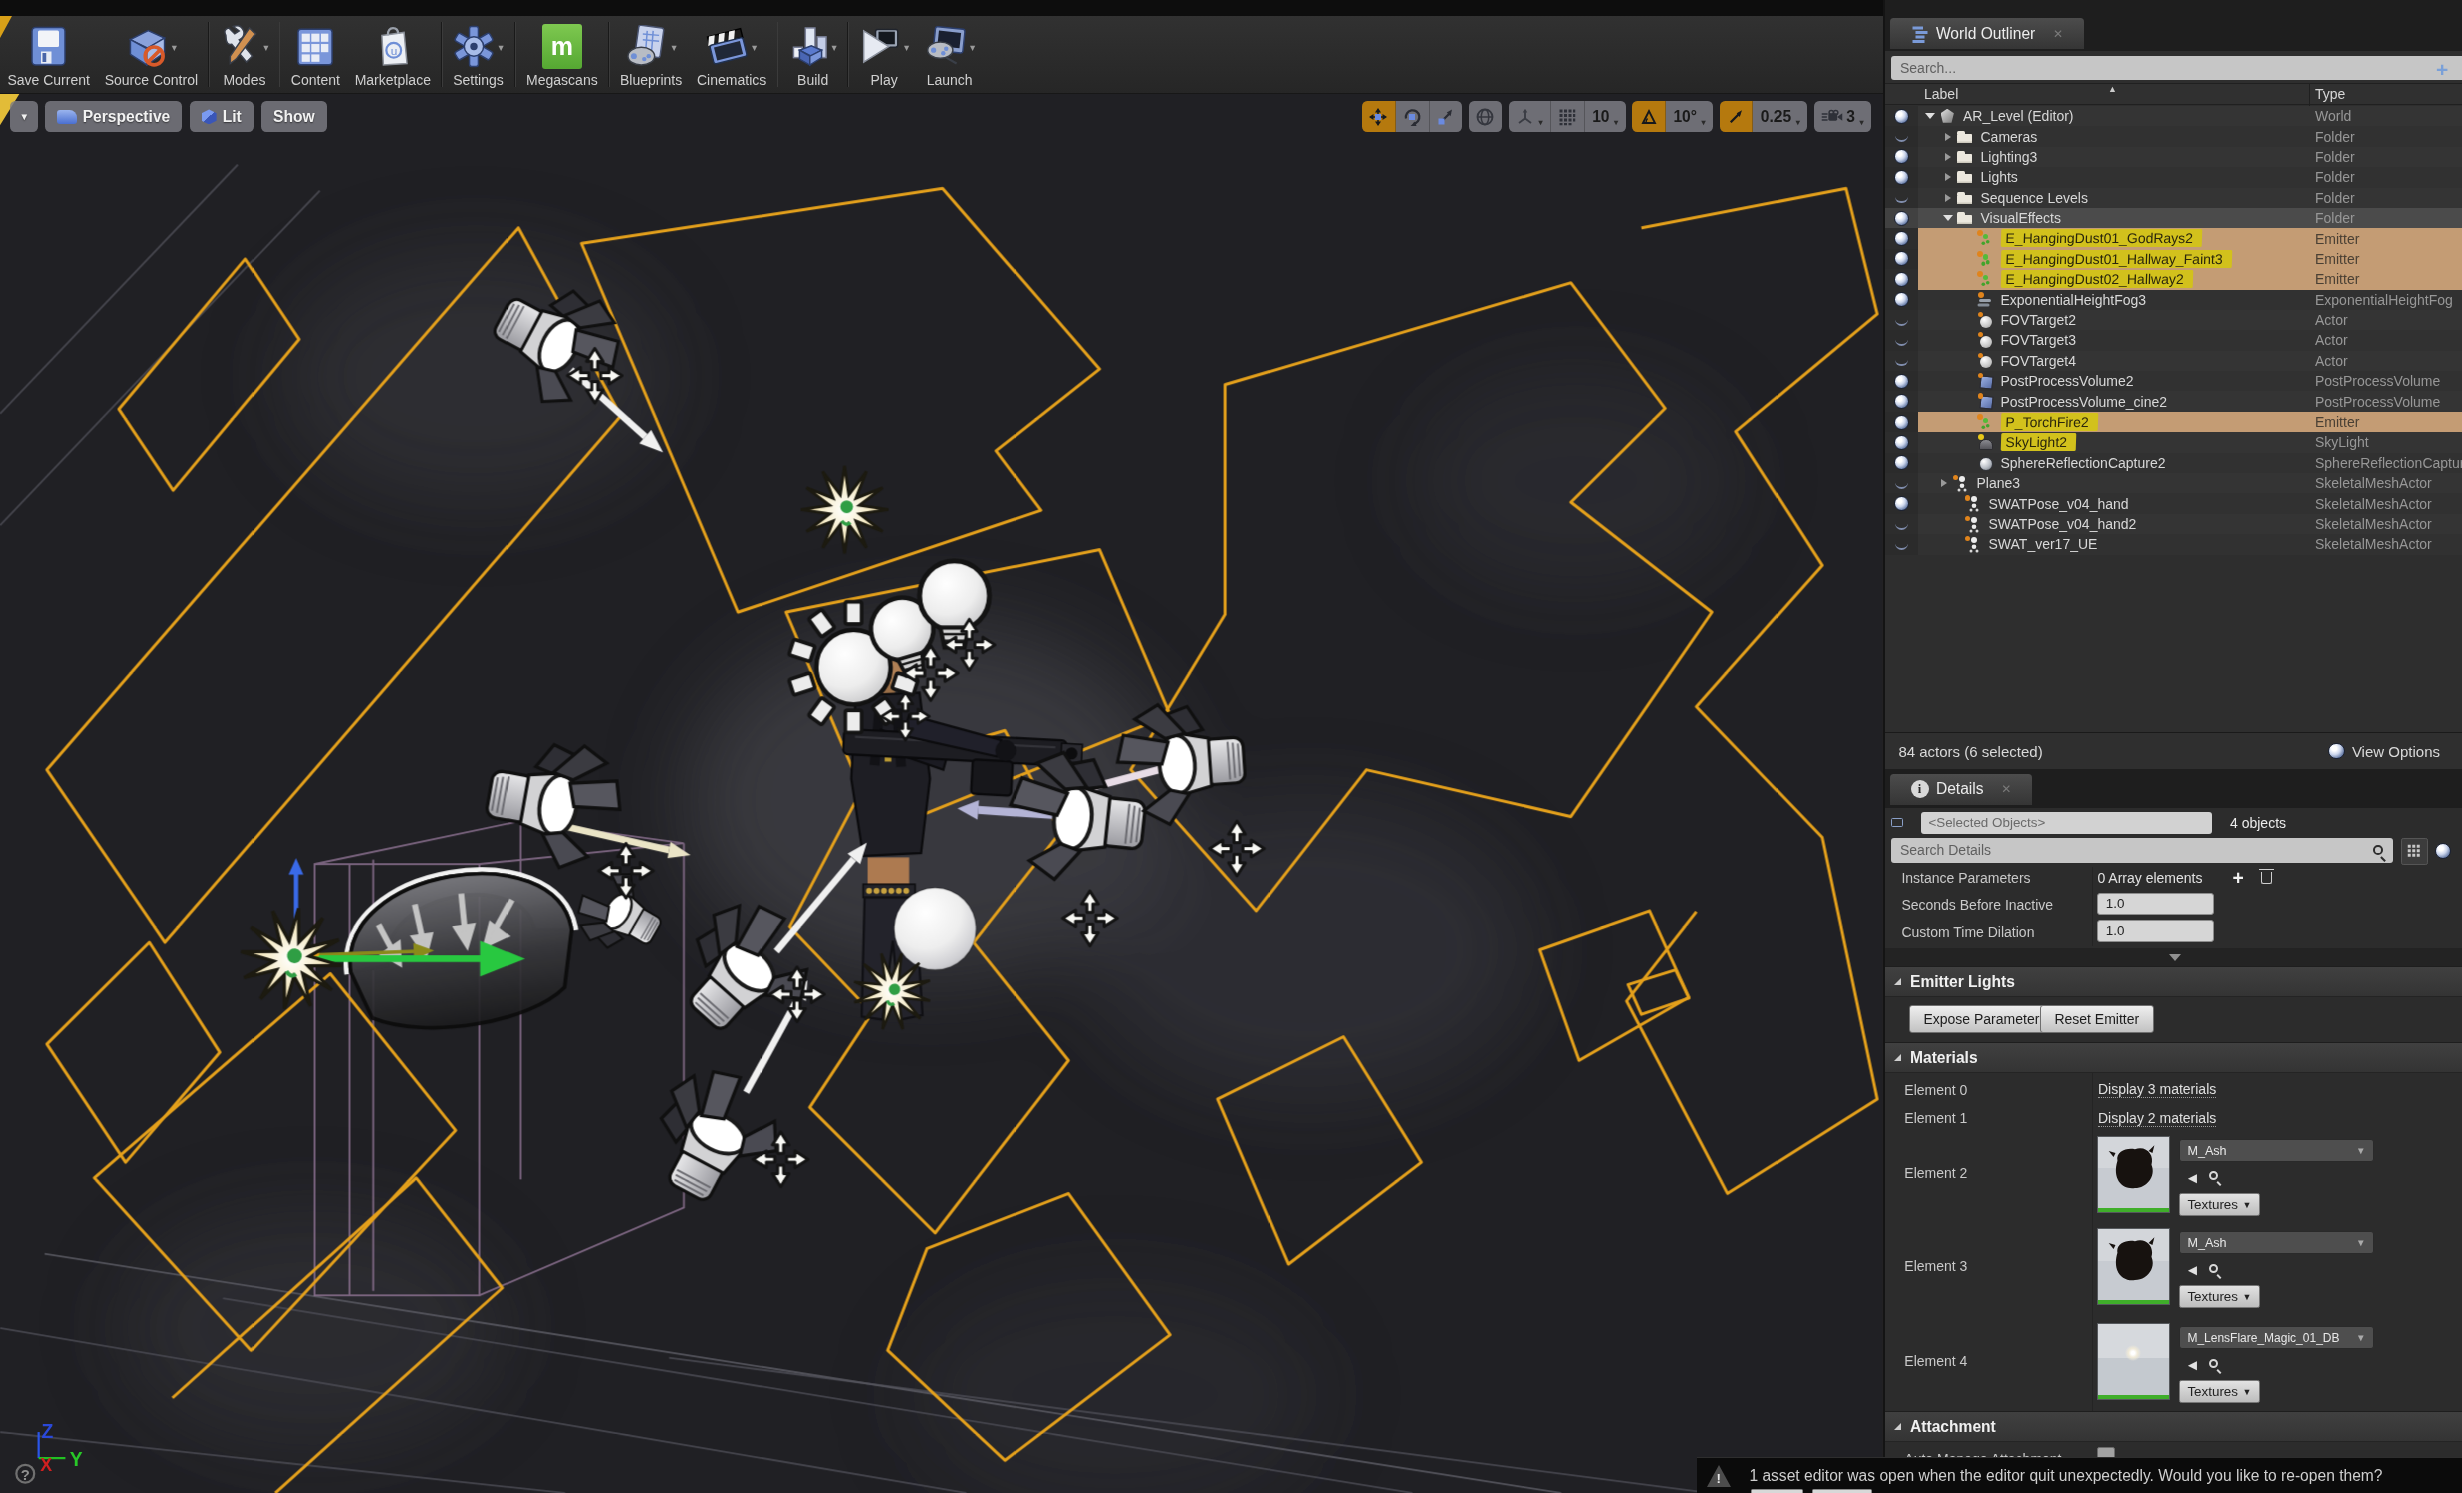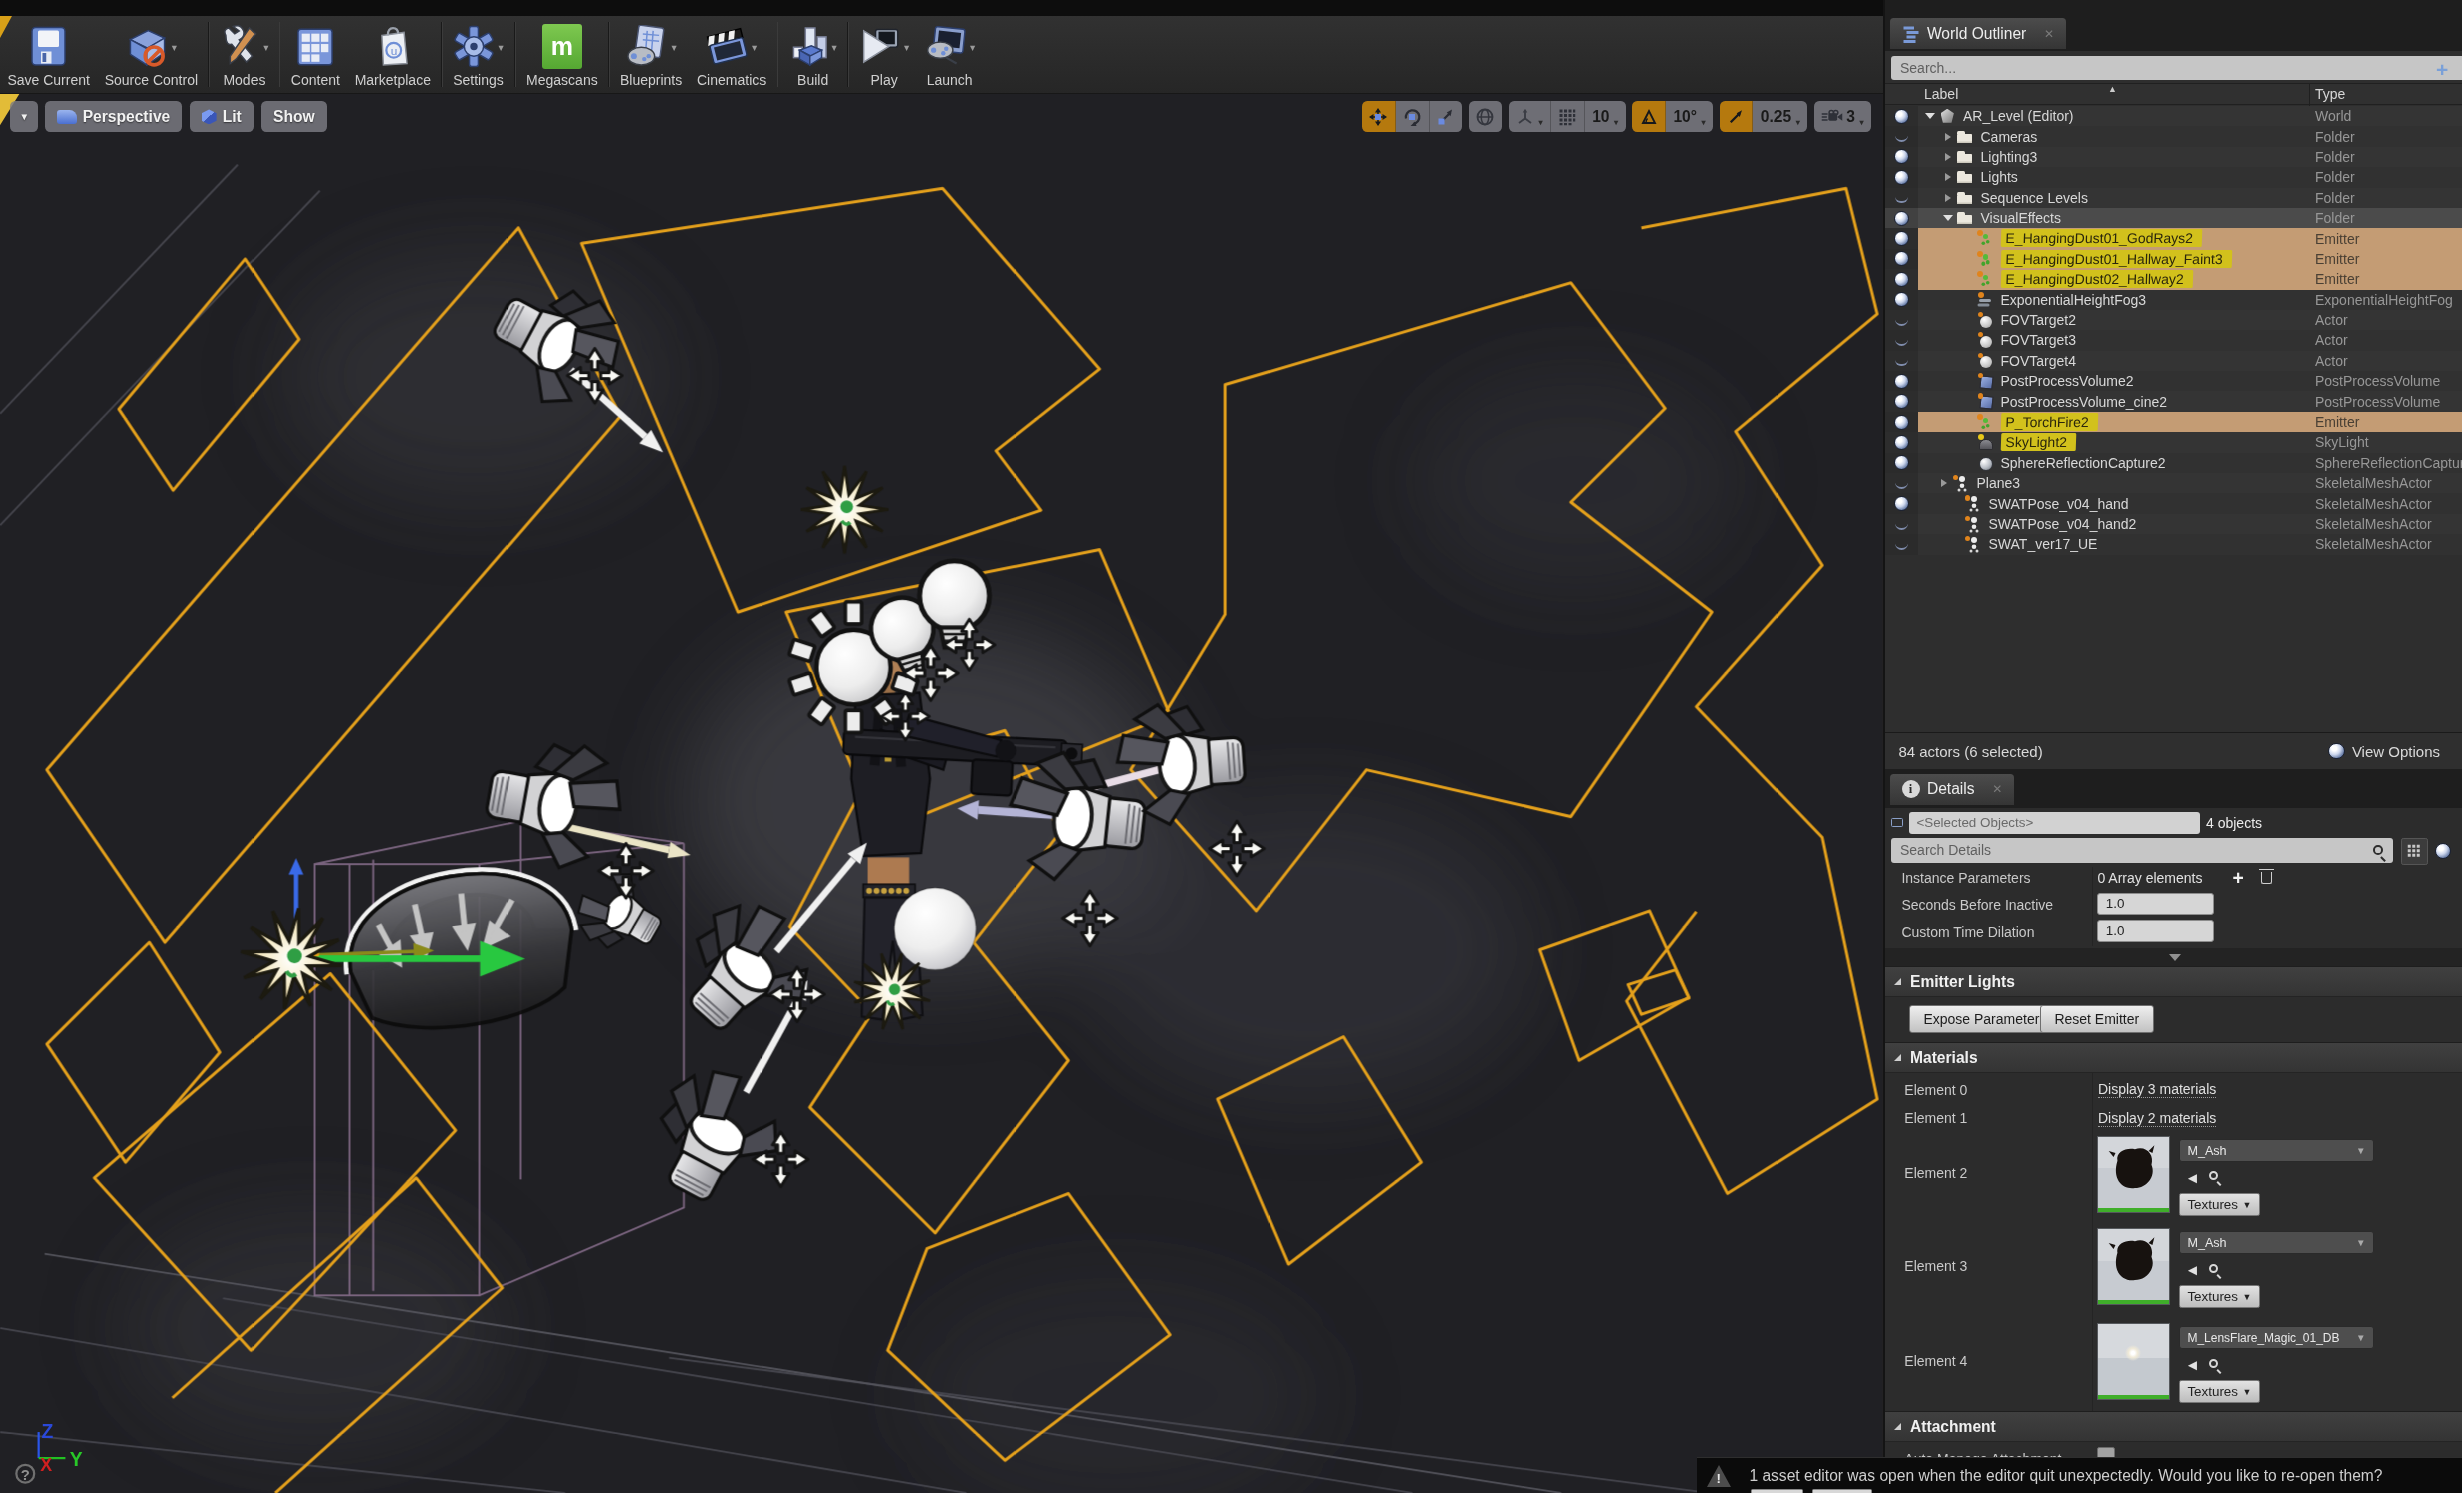--- a/index.html
+++ b/index.html
@@ -44,21 +44,21 @@
   .vseg.active { background:#b5790e; }
   .vseg .num { color:#1a1a1a; }
   .vseg .tinyc { font-size:8.2px; color:#2a2a2a; margin-top:10.4px; margin-left:1.5px; }
   .gicon { width:18px; height:18px; display:block; }
 
   
   #rightpanel { position:absolute; left:1883px; top:0; width:580px; height:1493px;
     background:#2c2c2c; border-left:2.2px solid #141414; }
   .tabstrip { position:absolute; left:0; width:580px; background:#1e1e1e; }
   .tab { position:absolute; left:4.5px; top:3px; height:31px; background:linear-gradient(#4c4c4c,#353535);
-    border-radius:3.7px 3.7px 0 0; display:flex; align-items:center; gap:7.4px; padding:0 12px; cursor:pointer; }
+    border-radius:3.7px 3.7px 0 0; display:flex; align-items:center; gap:7.4px; padding:0 21px; cursor:pointer; }
   .tabtitle { color:#ececec; font-size:15.6px; }
   .tabx { color:#7a7a7a; font-size:12px; margin-left:10.4px; cursor:pointer; }
   .searchbox { position:absolute; background:#c6c6c6; border-radius:3px; display:flex; align-items:center; }
   .searchbox input { flex:1; background:transparent; border:none; outline:none; font-size:14px;
     color:#333; padding:0 9px; font-family:"Liberation Sans",sans-serif; }
   .searchbox input::placeholder { color:#5f5f5f; }
   .mag { width:9.7px; height:9.7px; border:2.2px solid #2d2d2d; border-radius:50%; position:relative; margin-right:10.4px; flex:none; }
   .mag:after { content:""; position:absolute; left:7.4px; top:9px; width:2.2px; height:6px; background:#2d2d2d; transform:rotate(-45deg); }
   #ol-header { position:absolute; left:0; top:83px; width:580px; height:22px; background:#303030;
     border-top:0.7px solid #202020; border-bottom:0.7px solid #202020; color:#d6d6d6; font-size:14px; }
@@ -1057,21 +1057,21 @@
 
     <div class="tabstrip" style="top:769px;height:39px;">
       <div class="tab" style="top:4.5px;">
         <span style="width:18px;height:18px;border-radius:50%;background:#d8d8d8;color:#2a2a2a;font-size:12.6px;font-weight:bold;display:flex;align-items:center;justify-content:center;font-family:'Liberation Serif',serif;">i</span>
         <span class="tabtitle">Details</span>
         <span class="tabx">✕</span>
       </div>
     </div>
     <div style="position:absolute;left:0;top:808px;width:580px;height:649px;background:#2c2c2c;"></div>
 
-    <div style="position:absolute;left:6px;top:812px;display:flex;align-items:center;gap:6px;">
+    <div style="position:absolute;left:6px;top:812px;display:flex;align-items:center;gap:18px;">
       <span style="width:12px;height:9px;border:1.5px solid #8aa0c8;border-radius:1.5px;position:relative;"></span>
       <div style="width:291px;height:21.6px;background:#d2d2d2;border-radius:3px;color:#6a6a6a;font-size:13.4px;display:flex;align-items:center;padding:0 7.4px;cursor:pointer;">
           <span>&lt;Selected Objects&gt;</span>
         </div>
       <span style="color:#ececec;font-size:14px;">4 objects</span>
     </div>
 
     <div class="searchbox" style="left:6px;top:838px;width:502px;height:24.5px;">
       <input type="text" placeholder="Search Details" style="">
       <span class="mag"></span>

